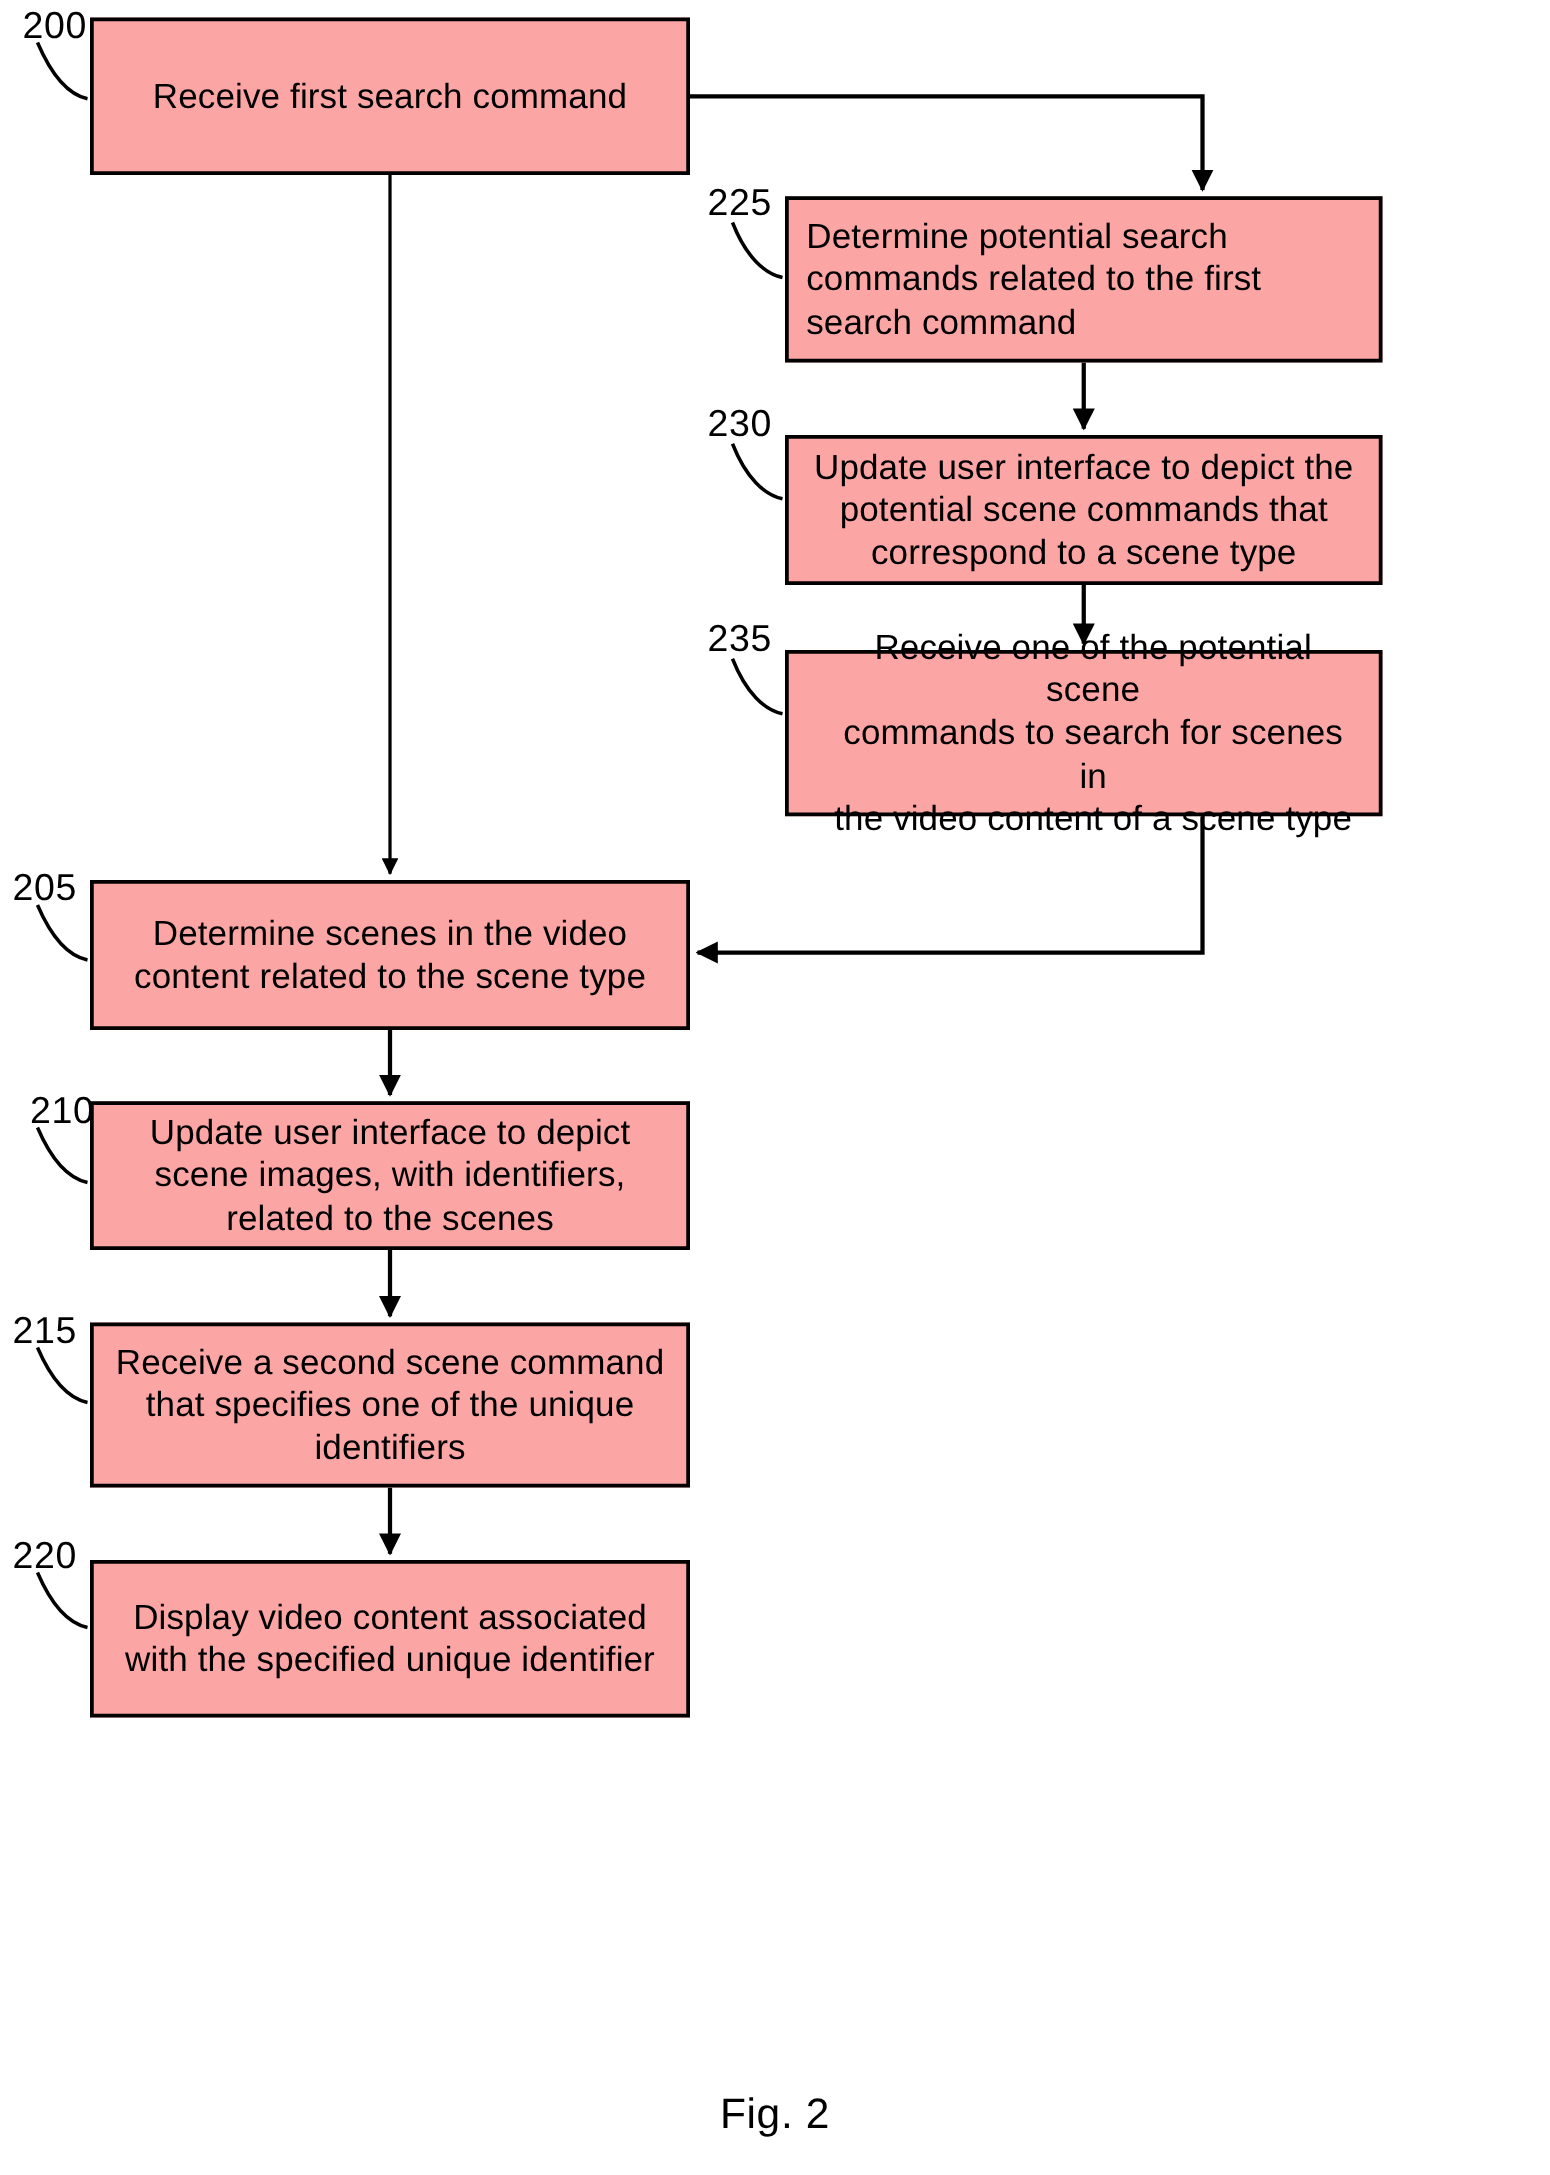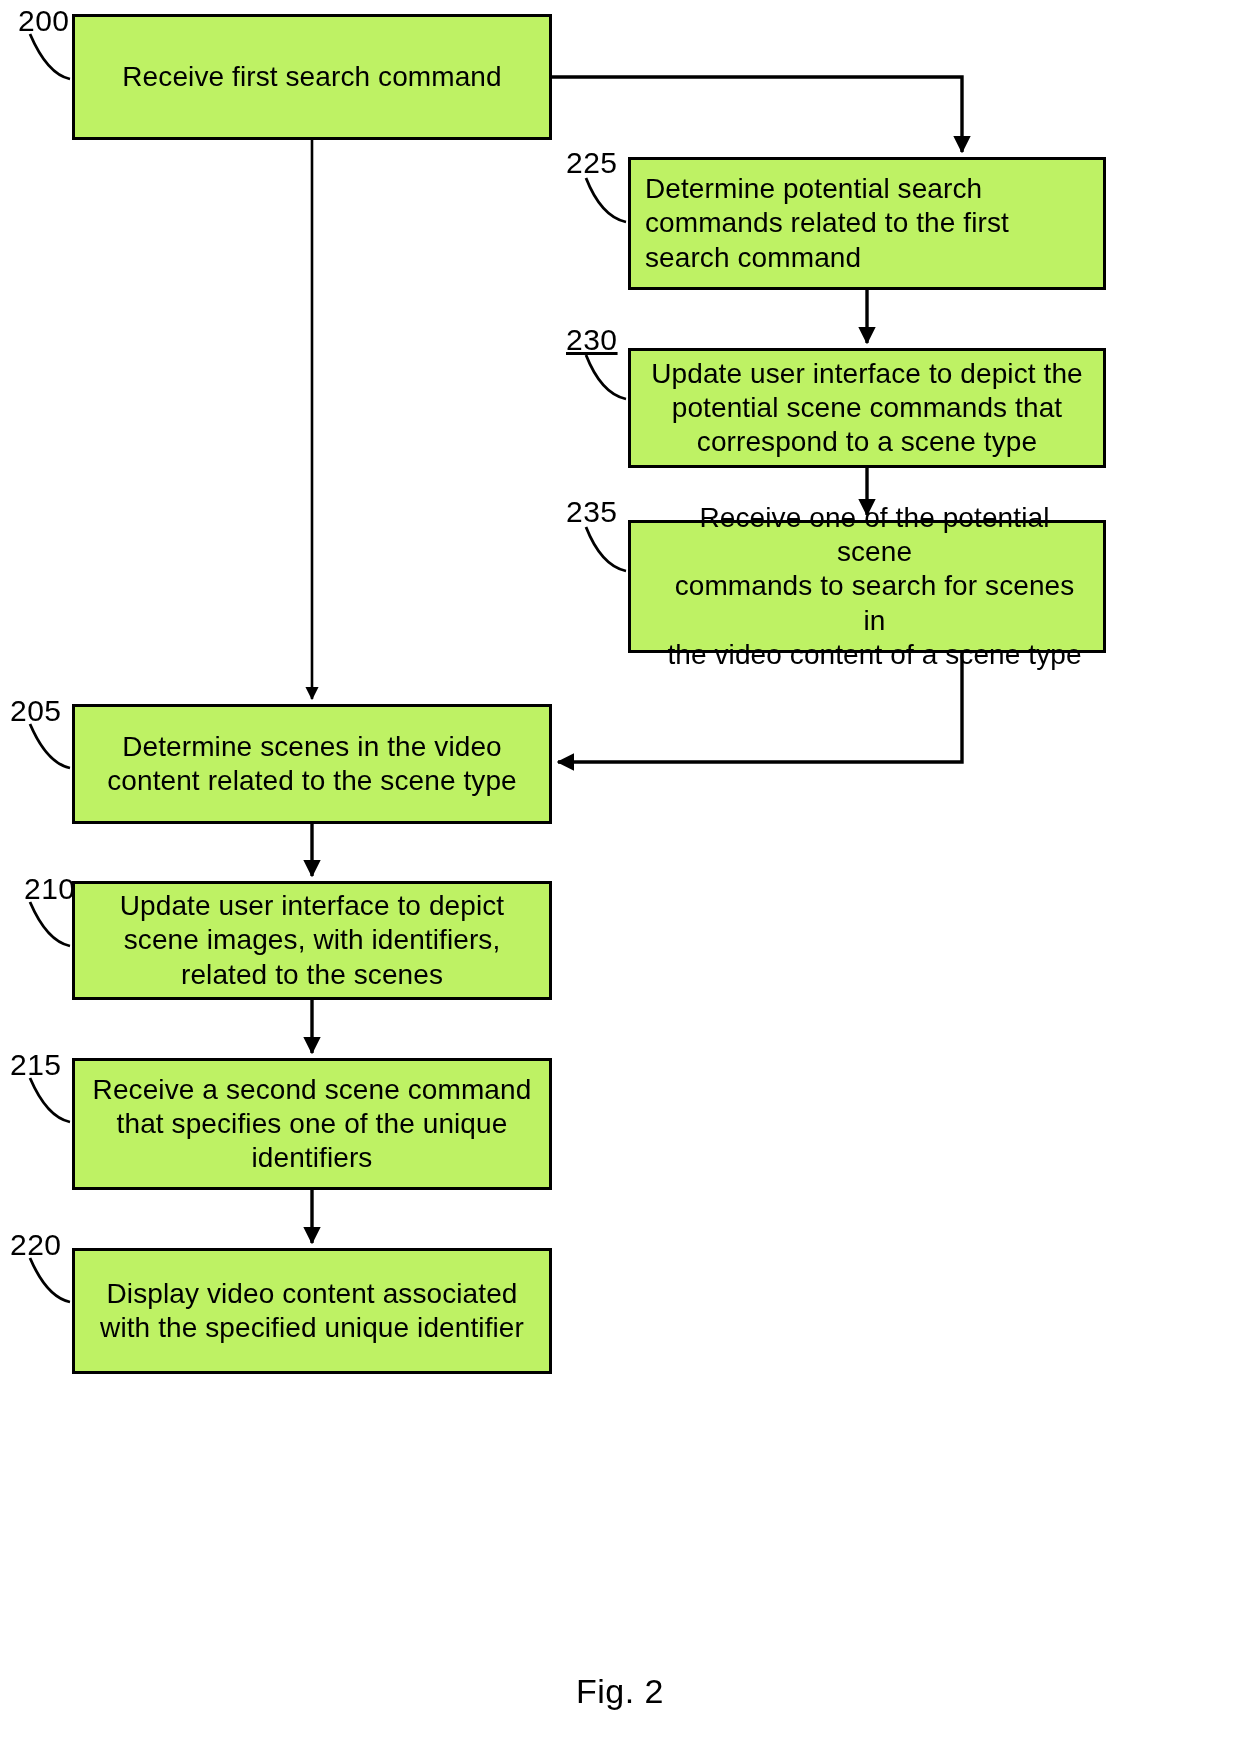--- a/index.html
+++ b/index.html
@@ -23,21 +23,21 @@
     left: 0;
     top: 0;
     width: 1240px;
     height: 1740px;
     pointer-events: none;
   }
   .node {
     position: absolute;
     box-sizing: border-box;
     border: 3px solid #000000;
-    background: #bef264;
+    background: #fca5a5;
     display: flex;
     align-items: center;
     justify-content: center;
     padding: 6px 14px;
   }
   .node .node-text {
     font-size: 28px;
     line-height: 1.22;
     text-align: center;
     white-space: pre-line;
@@ -173,21 +173,21 @@
 identifiers</span>
   </div>
 
   <div class="node" style="left:72px; top:1248px; width:480px; height:126px;">
     <span class="node-text">Display video content associated
 with the specified unique identifier</span>
   </div>
 
   <div class="ref" style="left:18px; top:6px;">200</div>
   <div class="ref" style="left:566px; top:148px;">225</div>
-  <div class="ref" style="left:566px; top:325px;text-decoration:underline;">230</div>
+  <div class="ref" style="left:566px; top:325px;">230</div>
   <div class="ref" style="left:566px; top:497px;text-align:center;">235</div>
   <div class="ref" style="left:10px; top:696px;">205</div>
   <div class="ref" style="left:24px; top:874px;">210</div>
   <div class="ref" style="left:10px; top:1050px;">215</div>
   <div class="ref" style="left:10px; top:1230px;">220</div>
 
   <div id="fig-caption">Fig. 2</div>
 
 </div>
 

